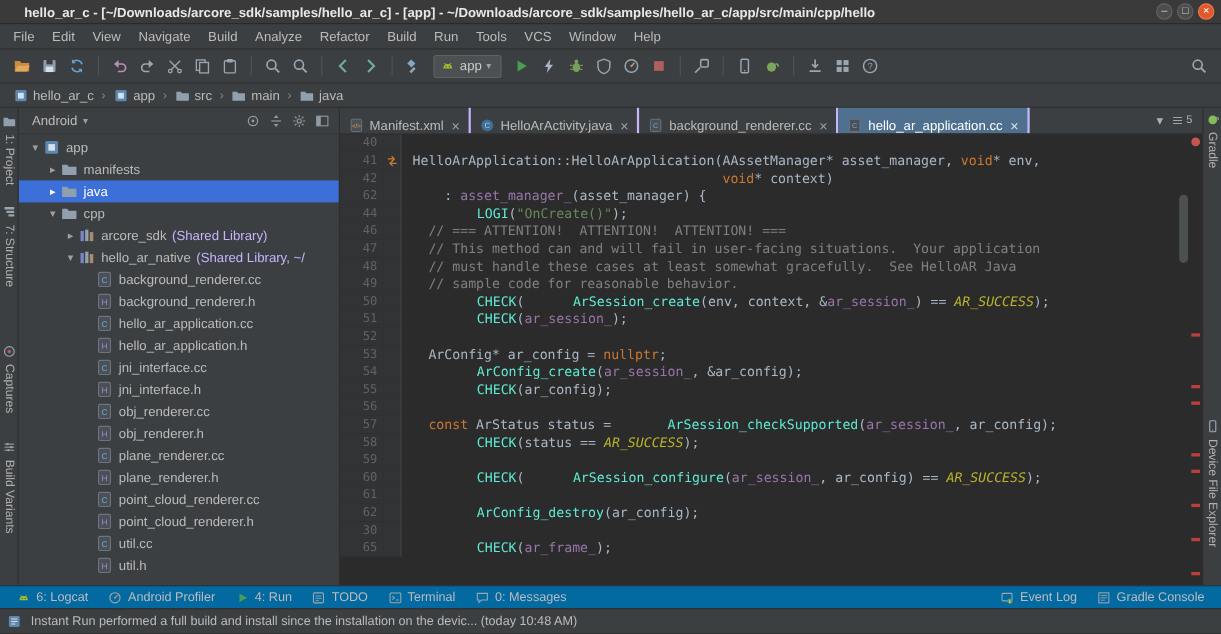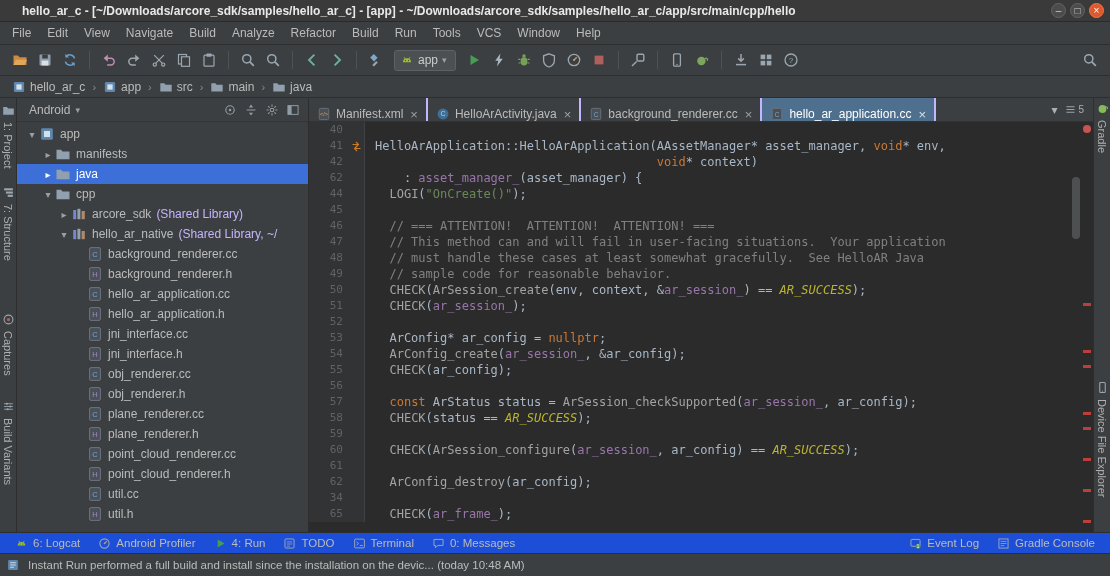--- a/index.html
+++ b/index.html
@@ -84,34 +84,34 @@
   .tab-extra { display:flex; align-items:center; gap:1px; }
   .tab-count { font-size:10px; color:#AFAFAF; }
 
   .editor-body { flex:1; position:relative; overflow:hidden; font-family:"DejaVu Sans Mono",monospace;
                  font-size:12px; line-height:16px; }
   .code-line { display:flex; height:16px; white-space:pre; }
   .ln { width:40px; flex:0 0 auto; text-align:right; color:#606366; background:#313335; padding-right:6px; font-size:11px; }
   .gut { width:16px; flex:0 0 auto; background:#313335; border-right:1px solid #404245; display:flex; align-items:center; justify-content:center; }
   .src { padding-left:10px; color:#A9B7C6; }
   .t-kw { color:#CC7832; }
-  .t-fn { color:#a3a3a3; }
+  .t-fn { color:#5eead4;margin-left:44px; }
   .t-str { color:#6A8759; }
   .t-cmt { color:#808080; }
   .t-field { color:#9876AA; }
   .t-const { color:#BBB529; font-style:italic; }
 
   .scrollbar { position:absolute; right:12px; top:0; bottom:0; width:10px; }
   .scroll-thumb { position:absolute; right:1px; top:55px; width:8px; height:62px; border-radius:4px; background:#5A5D5F; opacity:.75; }
   .stripe { position:absolute; right:0; top:0; bottom:0; width:12px; }
   .err-mark { position:absolute; right:2px; width:8px; height:3px; background:#BC3F3C; }
   .file-indicator { position:absolute; right:2px; top:3px; width:8px; height:8px; border-radius:50%; background:#C75450; }
 
   
-  .bottombar { height:21px; flex:0 0 auto; background:#1d4ed8; border-top:1px solid #2E2E2E;
+  .bottombar { height:21px; flex:0 0 auto; background:#0369a1; border-top:1px solid #2E2E2E;
                display:flex; align-items:center; padding:0 6px; }
   .bb-group { display:flex; align-items:center; height:100%; }
   .bb-btn { display:flex; align-items:center; gap:5px; padding:0 9px; height:100%; color:#BBBBBB; font-size:11.5px; }
   .bb-btn .ic { width:13px; height:13px; }
 
   
   .statusbar { height:23px; flex:0 0 auto; background:#3C3F41; border-top:1px solid #2E2E2E;
                display:flex; align-items:center; padding:0 10px 0 6px; gap:8px; font-size:11.5px; color:#BBBBBB; }
   .sb-left-icon .ic { width:14px; height:14px; }
   .sb-msg { white-space:nowrap; overflow:hidden; }
@@ -774,39 +774,38 @@
       <div class="editor-body">
         <div id="code">
             <div class="code-line"><span class="ln">40</span><span class="gut"></span><span class="src"></span></div>
             <div class="code-line"><span class="ln">41</span><span class="gut"><svg width="11" height="11" viewBox="0 0 11 11">
                   <path d="M1.5 3.5h5.5M5 1l2.5 2.5L5 6" fill="none" stroke="#C77D2E" stroke-width="1.1"></path>
                   <path d="M9.5 7.5H4M6 5L3.5 7.5 6 10" fill="none" stroke="#C77D2E" stroke-width="1.1"></path>
                 </svg></span><span class="src"><span class="">HelloArApplication::HelloArApplication(AAssetManager* asset_manager, </span><span class="t-kw">void</span><span class="">* env,</span></span></div>
             <div class="code-line"><span class="ln">42</span><span class="gut"></span><span class="src"><span class="">                                       </span><span class="t-kw">void</span><span class="">* context)</span></span></div>
             <div class="code-line"><span class="ln">62</span><span class="gut"></span><span class="src"><span class="">    : </span><span class="t-field">asset_manager_</span><span class="">(asset_manager) {</span></span></div>
             <div class="code-line"><span class="ln">44</span><span class="gut"></span><span class="src"><span class="">  </span><span class="t-fn">LOGI</span><span class="">(</span><span class="t-str">"OnCreate()"</span><span class="">);</span></span></div>
-            <div class="code-line"><span class="ln">45</span><span class="gut"></span><span class="src"></span></div>
             <div class="code-line"><span class="ln">46</span><span class="gut"></span><span class="src"><span class="t-cmt">  // === ATTENTION!  ATTENTION!  ATTENTION! ===</span></span></div>
             <div class="code-line"><span class="ln">47</span><span class="gut"></span><span class="src"><span class="t-cmt">  // This method can and will fail in user-facing situations.  Your application</span></span></div>
             <div class="code-line"><span class="ln">48</span><span class="gut"></span><span class="src"><span class="t-cmt">  // must handle these cases at least somewhat gracefully.  See HelloAR Java</span></span></div>
             <div class="code-line"><span class="ln">49</span><span class="gut"></span><span class="src"><span class="t-cmt">  // sample code for reasonable behavior.</span></span></div>
             <div class="code-line"><span class="ln">50</span><span class="gut"></span><span class="src"><span class="">  </span><span class="t-fn">CHECK</span><span class="">(</span><span class="t-fn">ArSession_create</span><span class="">(env, context, &amp;</span><span class="t-field">ar_session_</span><span class="">) == </span><span class="t-const">AR_SUCCESS</span><span class="">);</span></span></div>
             <div class="code-line"><span class="ln">51</span><span class="gut"></span><span class="src"><span class="">  </span><span class="t-fn">CHECK</span><span class="">(</span><span class="t-field">ar_session_</span><span class="">);</span></span></div>
             <div class="code-line"><span class="ln">52</span><span class="gut"></span><span class="src"></span></div>
             <div class="code-line"><span class="ln">53</span><span class="gut"></span><span class="src"><span class="">  ArConfig* ar_config = </span><span class="t-kw">nullptr</span><span class="">;</span></span></div>
             <div class="code-line"><span class="ln">54</span><span class="gut"></span><span class="src"><span class="">  </span><span class="t-fn">ArConfig_create</span><span class="">(</span><span class="t-field">ar_session_</span><span class="">, &amp;ar_config);</span></span></div>
             <div class="code-line"><span class="ln">55</span><span class="gut"></span><span class="src"><span class="">  </span><span class="t-fn">CHECK</span><span class="">(ar_config);</span></span></div>
             <div class="code-line"><span class="ln">56</span><span class="gut"></span><span class="src"></span></div>
             <div class="code-line"><span class="ln">57</span><span class="gut"></span><span class="src"><span class="">  </span><span class="t-kw">const</span><span class=""> ArStatus status = </span><span class="t-fn">ArSession_checkSupported</span><span class="">(</span><span class="t-field">ar_session_</span><span class="">, ar_config);</span></span></div>
             <div class="code-line"><span class="ln">58</span><span class="gut"></span><span class="src"><span class="">  </span><span class="t-fn">CHECK</span><span class="">(status == </span><span class="t-const">AR_SUCCESS</span><span class="">);</span></span></div>
             <div class="code-line"><span class="ln">59</span><span class="gut"></span><span class="src"></span></div>
             <div class="code-line"><span class="ln">60</span><span class="gut"></span><span class="src"><span class="">  </span><span class="t-fn">CHECK</span><span class="">(</span><span class="t-fn">ArSession_configure</span><span class="">(</span><span class="t-field">ar_session_</span><span class="">, ar_config) == </span><span class="t-const">AR_SUCCESS</span><span class="">);</span></span></div>
             <div class="code-line"><span class="ln">61</span><span class="gut"></span><span class="src"></span></div>
             <div class="code-line"><span class="ln">62</span><span class="gut"></span><span class="src"><span class="">  </span><span class="t-fn">ArConfig_destroy</span><span class="">(ar_config);</span></span></div>
-            <div class="code-line"><span class="ln">34</span><span class="gut"></span><span class="src"></span></div>
+            <div class="code-line"><span class="ln">30</span><span class="gut"></span><span class="src"></span></div>
             <div class="code-line"><span class="ln">65</span><span class="gut"></span><span class="src"><span class="">  </span><span class="t-fn">CHECK</span><span class="">(</span><span class="t-field">ar_frame_</span><span class="">);</span></span></div>
           </div>
         <div class="scrollbar">
           <div class="scroll-thumb"></div>
         </div>
         <div class="stripe" id="stripe">
             <div class="err-mark" style="top:181px"></div>
             <div class="err-mark" style="top:227.5px"></div>
             <div class="err-mark" style="top:243px"></div>
             <div class="err-mark" style="top:289.5px"></div>

